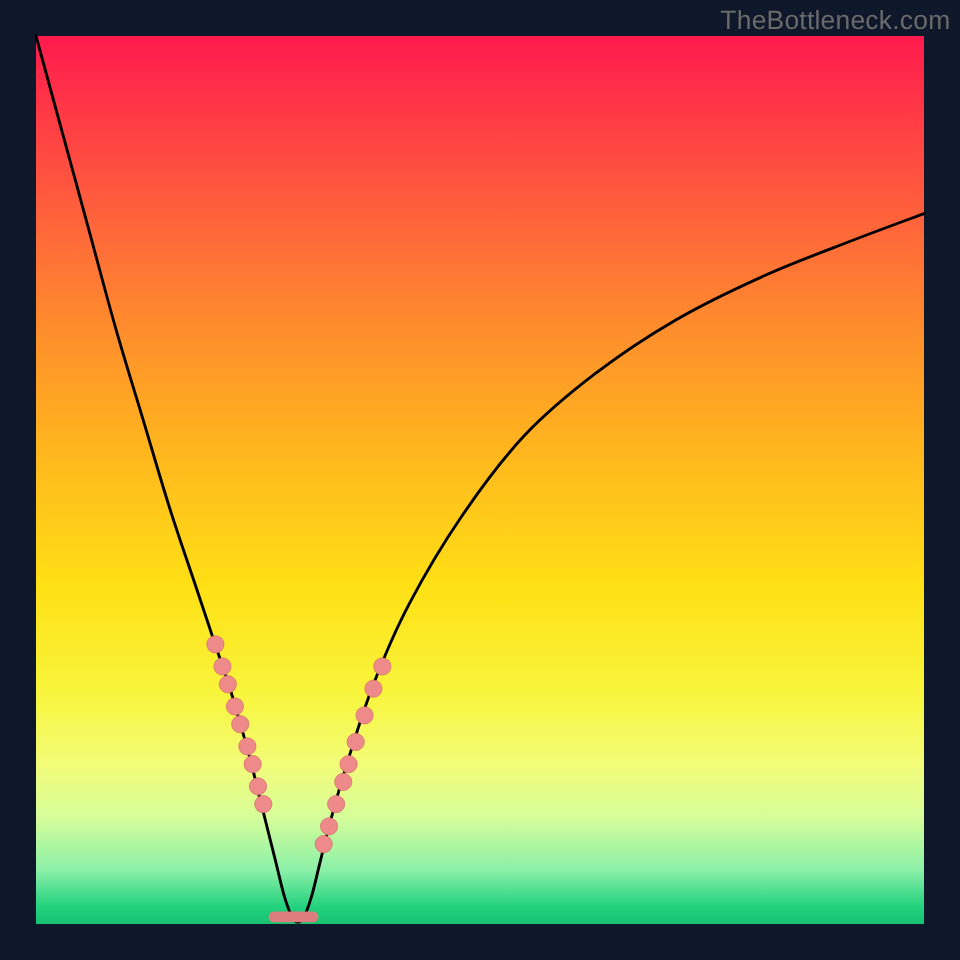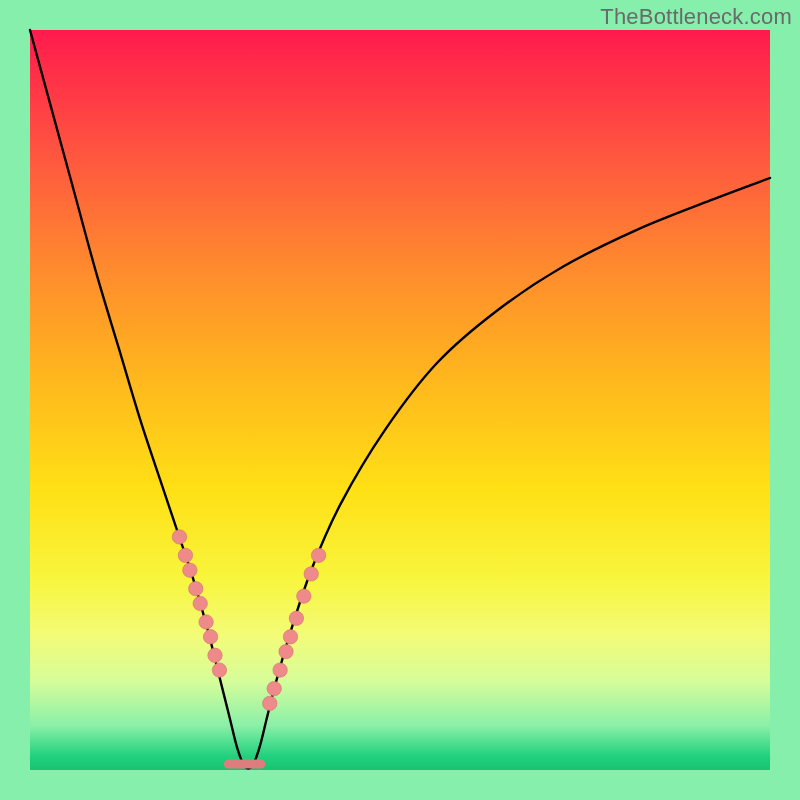--- a/index.html
+++ b/index.html
@@ -8,21 +8,21 @@
     width: 800px;
     height: 800px;
     overflow: hidden;
     background: #000;
     font-family: Arial, Helvetica, sans-serif;
   }
   .frame {
     position: absolute;
     left: 0; top: 0;
     width: 800px; height: 800px;
-    background: #86efac;
+    background: #0f172a;
   }
   .plot-area {
     position: absolute;
     left: 30px;
     top: 30px;
     width: 740px;
     height: 740px;
   }
   .gradient-bg {
     position: absolute;

